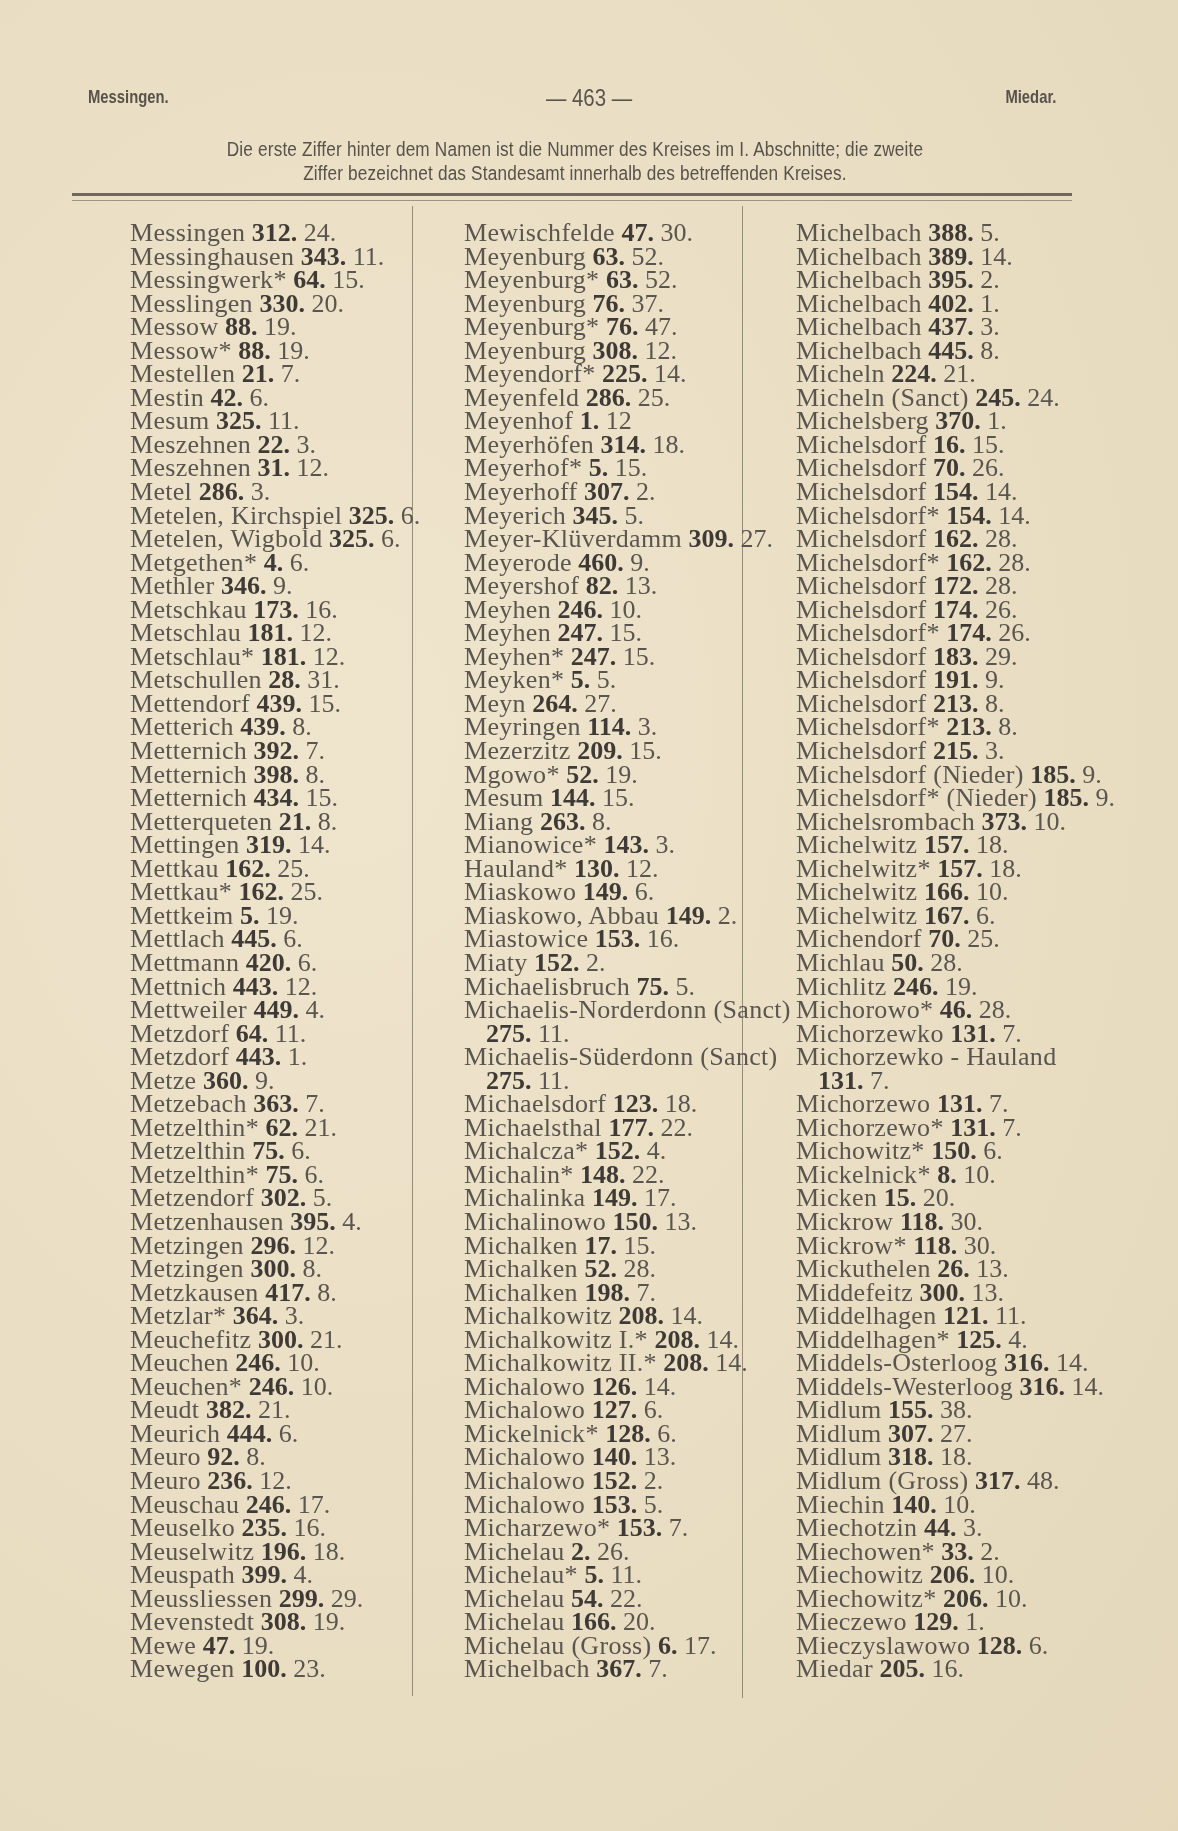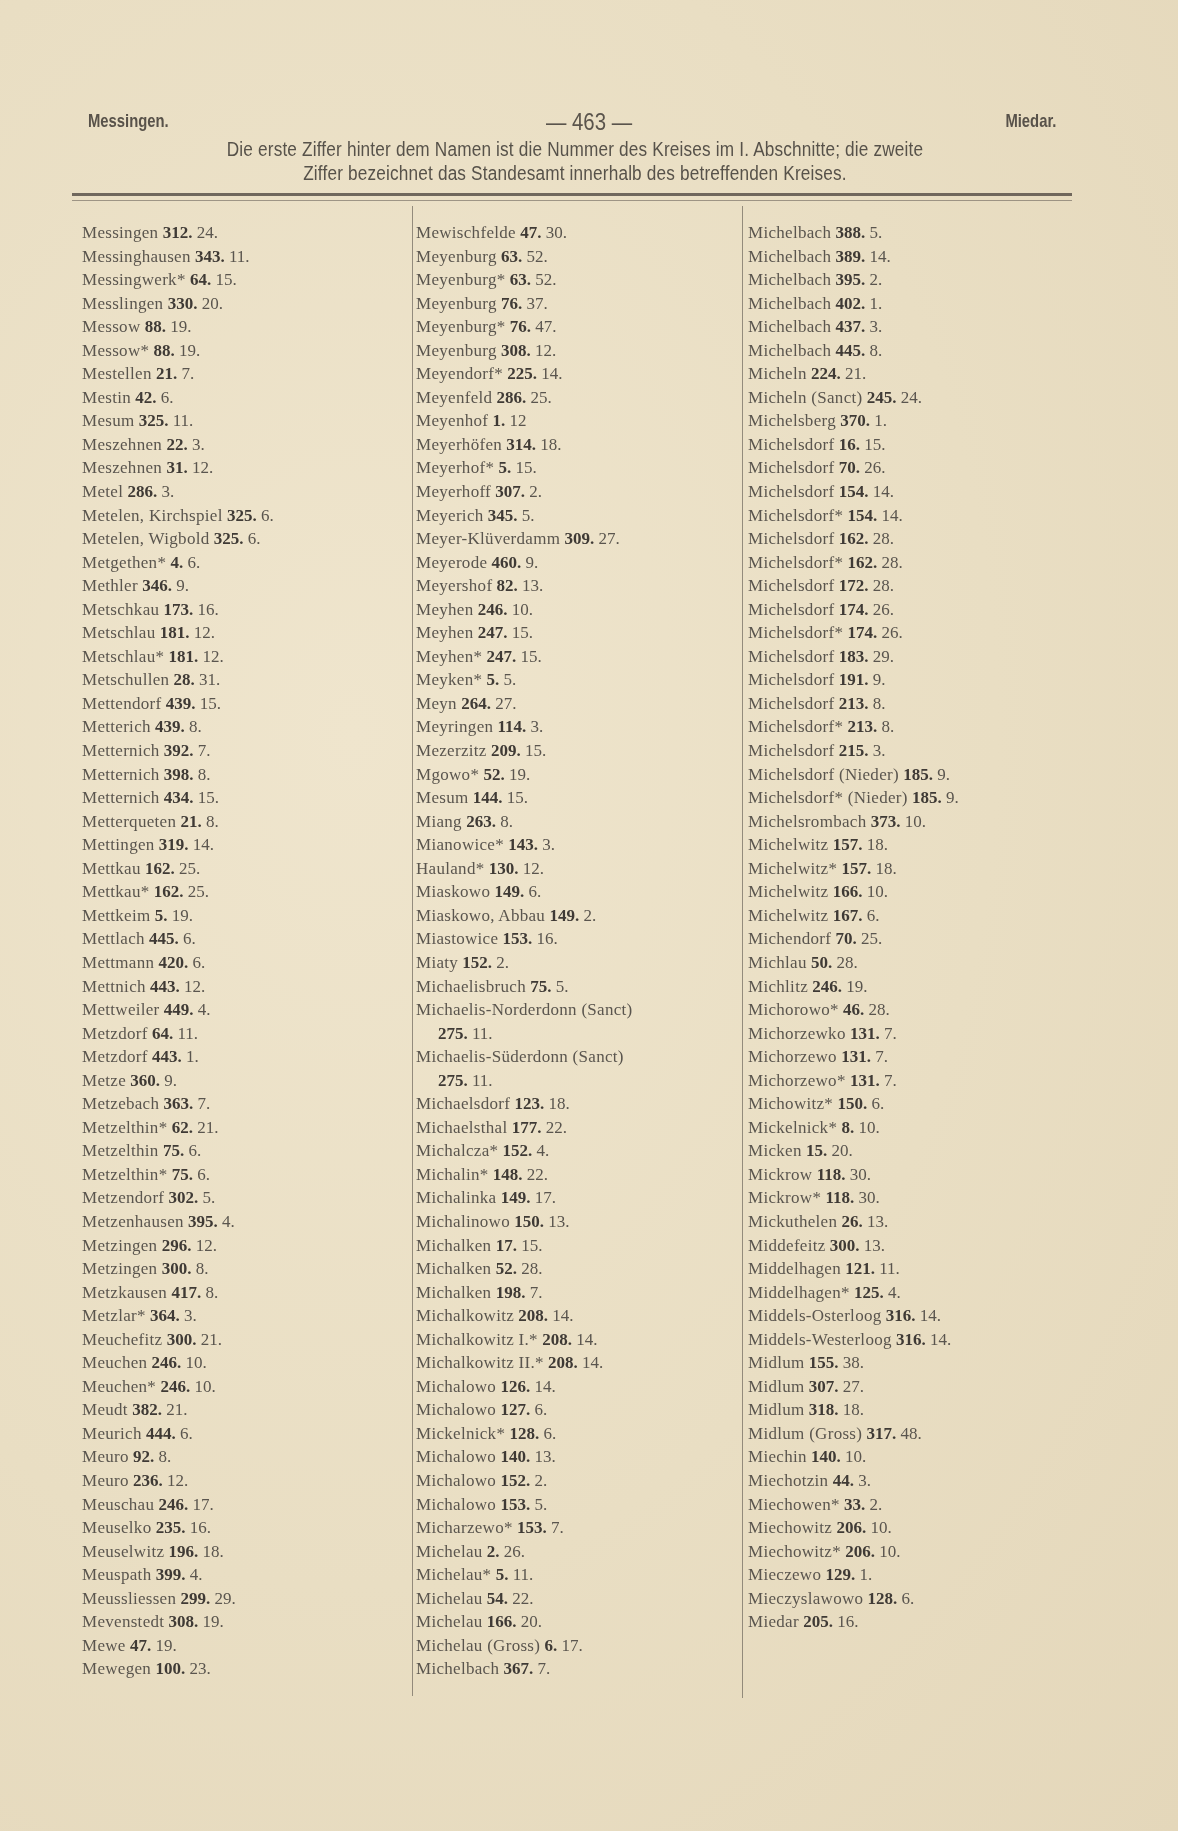--- a/index.html
+++ b/index.html
@@ -8,40 +8,40 @@
     background: #ebe0c6;
     background-image: radial-gradient(ellipse at 30% 40%, #efe5cd 0%, #e9dec3 55%, #e4d7ba 100%);
     position: relative; overflow: hidden;
     font-family: "Liberation Serif", "DejaVu Serif", serif;
     color: #4a4540;
   }
   .running-head {
     position: absolute; top: 84px; left: 0; width: 1178px; height: 30px;
     font-family: "Liberation Sans", "DejaVu Sans", sans-serif;
     font-stretch: condensed;
-    margin-top: 24px;
   }
   .rh-left { position: absolute; left: 88px; top: 2px; font-size: 19px; font-weight: bold; color: #58524a; transform: scaleX(0.78); transform-origin: left; }
   .rh-center { position: absolute; left: 0; width: 1178px; text-align: center; top: 0; font-size: 24px; color: #5a544c; transform: scaleX(0.85); }
   .rh-right { position: absolute; right: 122px; top: 2px; font-size: 19px; font-weight: bold; color: #58524a; transform: scaleX(0.78); transform-origin: right; }
   .intro {
     position: absolute; top: 137px; left: 80px; width: 990px;
     text-align: center; font-size: 20px; line-height: 24px; color: #57524a;
     font-family: "Liberation Sans", "DejaVu Sans", sans-serif;
     transform: scaleX(0.86); transform-origin: center;
     letter-spacing: 0.2px;
   }
   .rule-thick { position: absolute; top: 193px; left: 72px; width: 1000px; height: 3px; background: #5a524a; opacity: 0.85; }
   .rule-thin { position: absolute; top: 200px; left: 72px; width: 1000px; height: 1px; background: #6a625a; opacity: 0.6; }
   .col-divider { position: absolute; width: 1px; background: #6e665c; opacity: 0.7; }
   .col {
     position: absolute; top: 221px;
-    font-size: 17px; line-height: 23.55px;
+    font-size: 26px; line-height: 23.55px;
     color: #5a554e;
     white-space: nowrap;
+    margin-left: 48px;
   }
   .col .entry { display: block; }
   .col .entry .nm { letter-spacing: 0.3px; }
   .col .entry .k { font-weight: bold; color: #3f3a35; }
   .col .entry .cont { padding-left: 22px; }
   .col-left { left: 82px; }
   .col-mid { left: 416px; }
   .col-right { left: 748px; }
 </style>
 </head>
@@ -219,20 +219,21 @@
     <div class="entry"><span class="nm">Michelsrombach</span> <span class="k">373.</span> <span class="a">10.</span></div>
     <div class="entry"><span class="nm">Michelwitz</span> <span class="k">157.</span> <span class="a">18.</span></div>
     <div class="entry"><span class="nm">Michelwitz*</span> <span class="k">157.</span> <span class="a">18.</span></div>
     <div class="entry"><span class="nm">Michelwitz</span> <span class="k">166.</span> <span class="a">10.</span></div>
     <div class="entry"><span class="nm">Michelwitz</span> <span class="k">167.</span> <span class="a">6.</span></div>
     <div class="entry"><span class="nm">Michendorf</span> <span class="k">70.</span> <span class="a">25.</span></div>
     <div class="entry"><span class="nm">Michlau</span> <span class="k">50.</span> <span class="a">28.</span></div>
     <div class="entry"><span class="nm">Michlitz</span> <span class="k">246.</span> <span class="a">19.</span></div>
     <div class="entry"><span class="nm">Michorowo*</span> <span class="k">46.</span> <span class="a">28.</span></div>
     <div class="entry"><span class="nm">Michorzewko</span> <span class="k">131.</span> <span class="a">7.</span></div>
+    <div class="entry"><span class="nm">Michorzewko - Hauland</span><div class="cont"><span class="k">131.</span> <span class="a">7.</span></div></div>
     <div class="entry"><span class="nm">Michorzewo</span> <span class="k">131.</span> <span class="a">7.</span></div>
     <div class="entry"><span class="nm">Michorzewo*</span> <span class="k">131.</span> <span class="a">7.</span></div>
     <div class="entry"><span class="nm">Michowitz*</span> <span class="k">150.</span> <span class="a">6.</span></div>
     <div class="entry"><span class="nm">Mickelnick*</span> <span class="k">8.</span> <span class="a">10.</span></div>
     <div class="entry"><span class="nm">Micken</span> <span class="k">15.</span> <span class="a">20.</span></div>
     <div class="entry"><span class="nm">Mickrow</span> <span class="k">118.</span> <span class="a">30.</span></div>
     <div class="entry"><span class="nm">Mickrow*</span> <span class="k">118.</span> <span class="a">30.</span></div>
     <div class="entry"><span class="nm">Mickuthelen</span> <span class="k">26.</span> <span class="a">13.</span></div>
     <div class="entry"><span class="nm">Middefeitz</span> <span class="k">300.</span> <span class="a">13.</span></div>
     <div class="entry"><span class="nm">Middelhagen</span> <span class="k">121.</span> <span class="a">11.</span></div>

